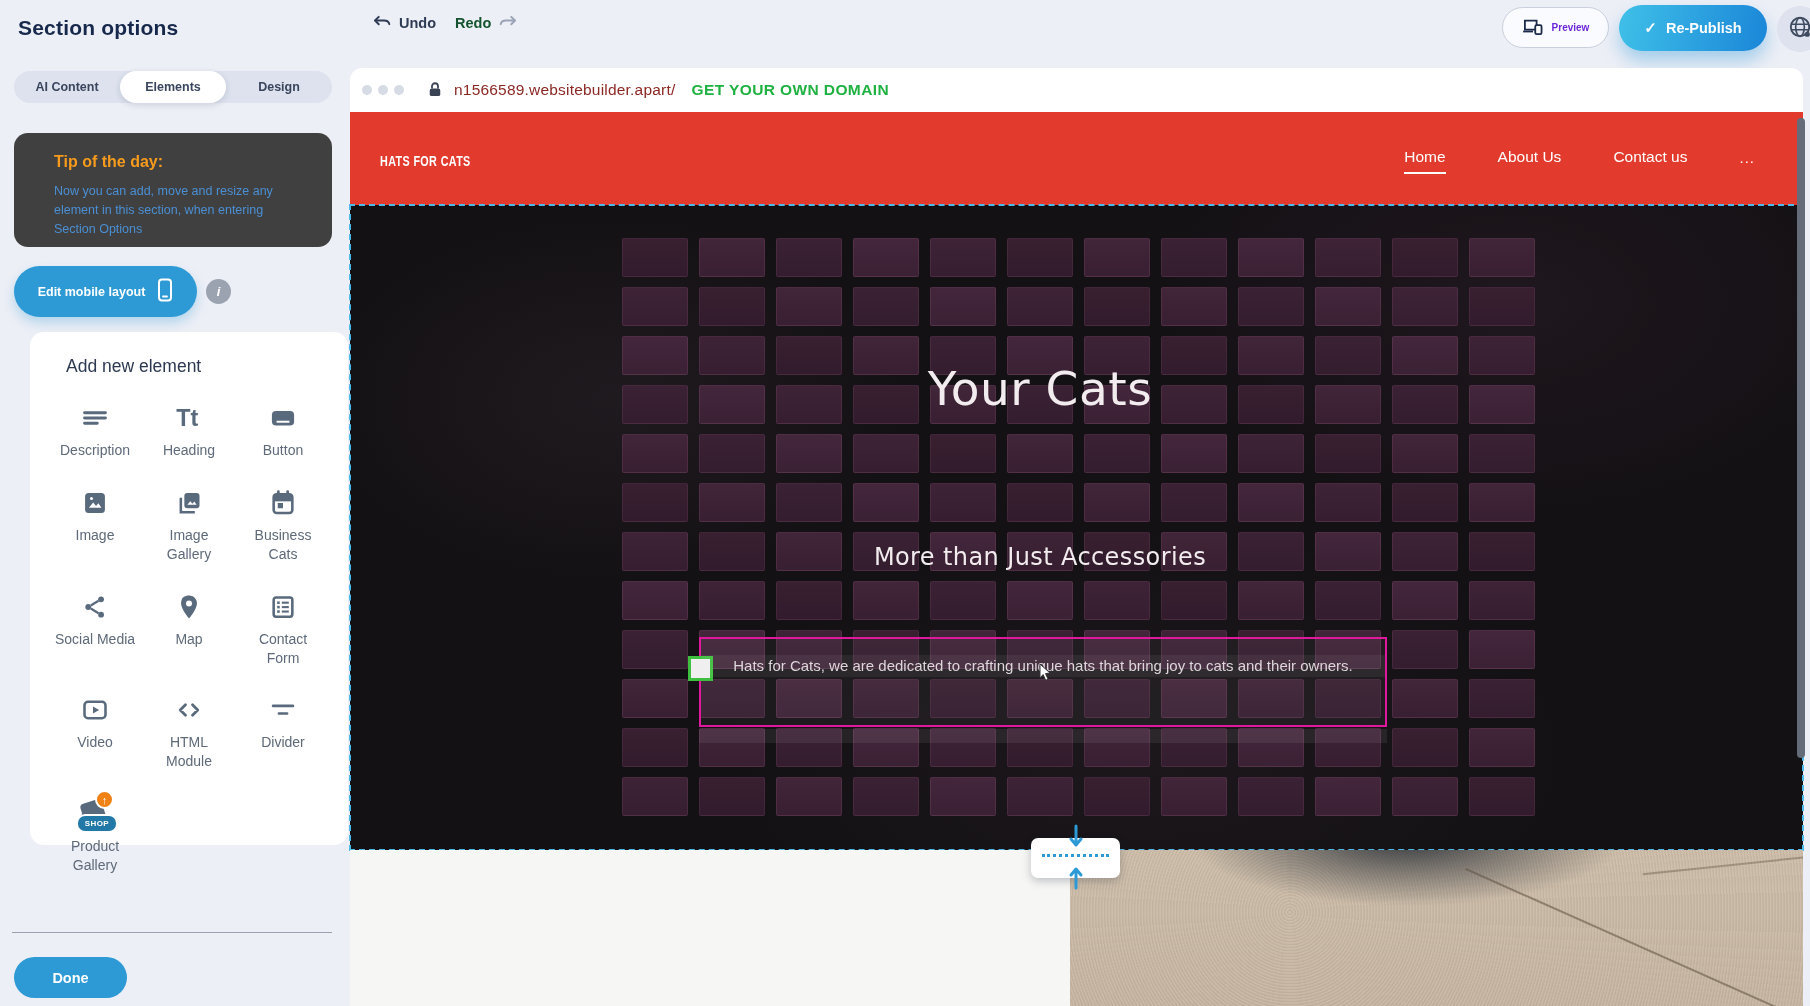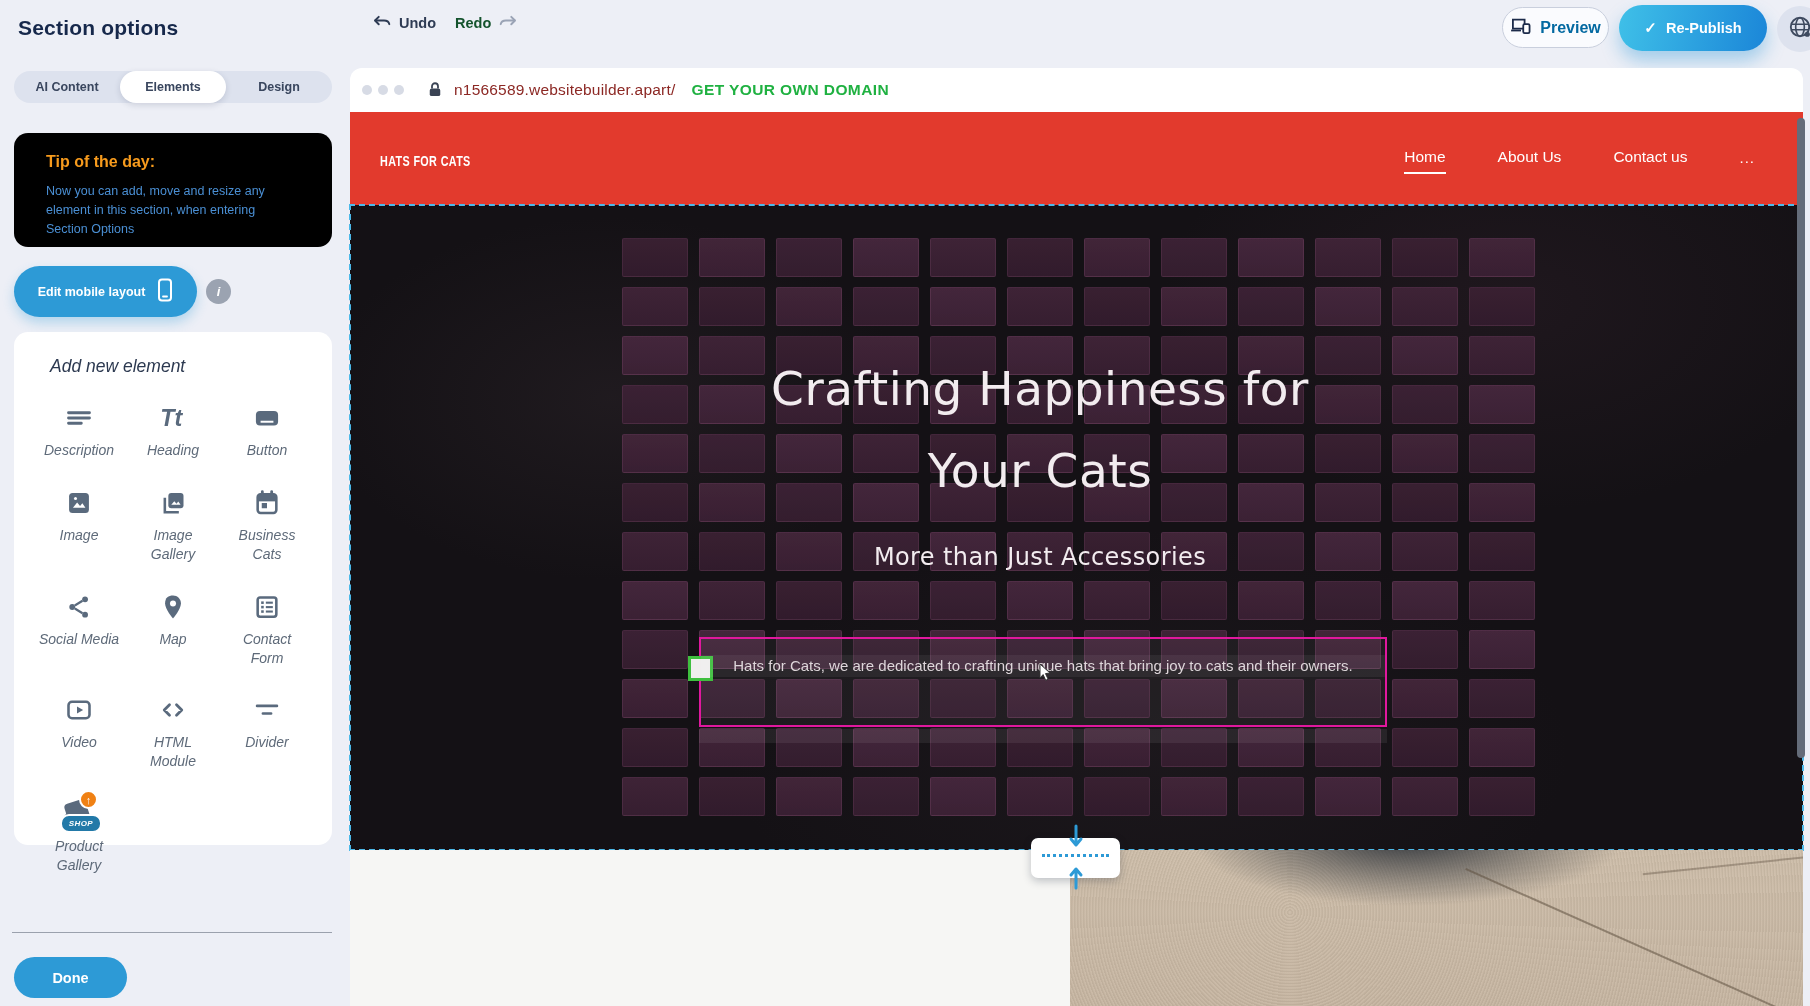--- a/index.html
+++ b/index.html
@@ -5,41 +5,41 @@
   * { margin:0; padding:0; box-sizing:border-box; }
   html,body { width:1810px; height:1006px; overflow:hidden; }
   body { font-family:"Liberation Sans", sans-serif; background:#edeff6; position:relative; }
   #stage { position:absolute; inset:0; width:1810px; height:1006px; overflow:hidden; }
 
   
   .page-title { position:absolute; left:18px; top:16px; font-size:21px; font-weight:bold; color:#16284b; letter-spacing:.2px; }
   .undo-btn { position:absolute; left:372px; top:14px; display:flex; align-items:center; gap:7px; color:#2e3b54; font-size:14.5px; font-weight:bold; cursor:pointer; }
   .redo-btn { position:absolute; left:455px; top:14px; display:flex; align-items:center; gap:7px; color:#14532d; font-size:14.5px; font-weight:bold; cursor:pointer; }
   .undo-btn svg, .redo-btn svg { display:block; }
-  .preview-btn { position:absolute; left:1502px; top:7px; width:107px; height:41px; border:1.5px solid #c9cfdd; border-radius:22px; background:#fafbfe; display:flex; align-items:center; justify-content:center; gap:8px; font-size:16px; font-weight:bold; color:#0369a1; cursor:pointer; }
+  .preview-btn { position:absolute; left:1502px; top:7px; width:107px; height:41px; border:1.5px solid #c9cfdd; border-radius:22px; background:#fafbfe; display:flex; align-items:center; justify-content:center; gap:8px; font-size:10px; font-weight:bold; color:#6d28d9; cursor:pointer; }
   .republish-btn { position:absolute; left:1619px; top:5px; width:148px; height:46px; border:none; border-radius:24px;
       background:linear-gradient(100deg, var(--republish-a) 0%, var(--republish-b) 100%);
       box-shadow:0 10px 18px rgba(42,150,216,.38);
       display:flex; align-items:center; justify-content:center; gap:9px; color:#fff; font-size:14.5px; font-weight:bold; cursor:pointer; }
   .republish-check { font-size:15px; font-weight:bold; }
   .globe-btn { position:absolute; left:1777px; top:6px; width:46px; height:46px; border-radius:50%; background:#dde2ee; display:flex; align-items:center; justify-content:center; color:#3e4a5f; cursor:pointer; }
 
   
   .tabs { position:absolute; left:14px; top:71px; width:318px; height:32px; background:#dde2ee; border-radius:17px; display:flex; }
   .tab { flex:1; text-align:center; line-height:32px; font-size:12.5px; font-weight:bold; color:#39465e; border-radius:17px; cursor:pointer; }
   .tab.active { background:#fff; box-shadow:0 2px 6px rgba(30,45,80,.16); }
 
-  .tip-card { position:absolute; left:14px; top:133px; width:318px; height:114px; background:#000000; border-radius:14px; padding:20px 32px; }
+  .tip-card { position:absolute; left:14px; top:133px; width:318px; height:114px; background:#404040; border-radius:14px; padding:20px 40px; }
   .tip-title { color:var(--tip-orange); font-size:16px; font-weight:bold; margin-bottom:11px; }
   .tip-body { color:var(--tip-blue); font-size:12.5px; line-height:1.5; }
 
   .edit-mobile-btn { position:absolute; left:14px; top:266px; width:183px; height:51px; border:none; border-radius:26px; background:var(--accent); color:#fff; font-size:12.5px; font-weight:bold; display:flex; align-items:center; justify-content:center; gap:12px; cursor:pointer; box-shadow:0 6px 12px rgba(45,154,214,.3); }
   .info-dot { position:absolute; left:206px; top:279px; width:25px; height:25px; border-radius:50%; background:#9ba3b1; color:#fff; font-size:13px; font-weight:bold; font-style:italic; display:flex; align-items:center; justify-content:center; cursor:pointer; }
 
-  .add-card { position:absolute; left:14px; top:332px; width:318px; height:513px; background:#fff; border-radius:14px; padding:24px 18px 0 18px;font-style:italic; }
+  .add-card { position:absolute; left:30px; top:332px; width:318px; height:513px; background:#fff; border-radius:14px; padding:24px 18px 0 18px; }
   .add-title { font-size:17.5px; color:#2c3950; margin-left:18px; margin-bottom:26px; }
   .el-grid { display:grid; grid-template-columns:repeat(3,1fr); row-gap:28px; }
   .el-item { display:flex; flex-direction:column; align-items:center; gap:8px; cursor:pointer; }
   .el-icon { width:30px; height:30px; color:#5a6a7d; display:flex; align-items:center; justify-content:center; position:relative; }
   .el-icon svg { width:28px; height:28px; display:block; }
   .el-label { font-size:14px; color:#5e6a79; text-align:center; line-height:1.35; max-width:84px; }
   
   .pg-wrap { position:relative; width:34px; height:34px; }
   .pg-tag { position:absolute; left:3px; top:4px; width:22px; height:27px; background:#5a6a7d; border-radius:4px; transform:rotate(-18deg); }
   .pg-tri { position:absolute; left:-2px; top:14px; width:0; height:0; border-top:7px solid transparent; border-bottom:7px solid transparent; border-right:9px solid #5a6a7d; transform:rotate(-18deg); }
@@ -481,21 +481,20 @@
           <div class="brick" style="filter: brightness(1.09);"></div>
           <div class="brick" style="filter: brightness(1);"></div>
           <div class="brick" style="filter: brightness(0.91);"></div>
           <div class="brick" style="filter: brightness(1.045);"></div>
           <div class="brick" style="filter: brightness(0.955);"></div>
           <div class="brick" style="filter: brightness(1.09);"></div>
           <div class="brick" style="filter: brightness(1);"></div>
           <div class="brick" style="filter: brightness(0.91);"></div>
         </div>
       <div class="hero-heading" id="hero-heading">
-          <div style="white-space: nowrap;">Crafting Happiness for</div>
           <div style="white-space: nowrap;">Your Cats</div>
         </div>
       <div class="hero-sub">More than Just Accessories</div>
 
       <div class="ghost-strip"></div>
 
       <div class="para-box">
         <div class="drag-handle"></div>
         <div class="para-text" id="para-text">
             <div class="para-line">Hats for Cats, we are dedicated to crafting unique hats that bring joy to cats and their owners.</div>

